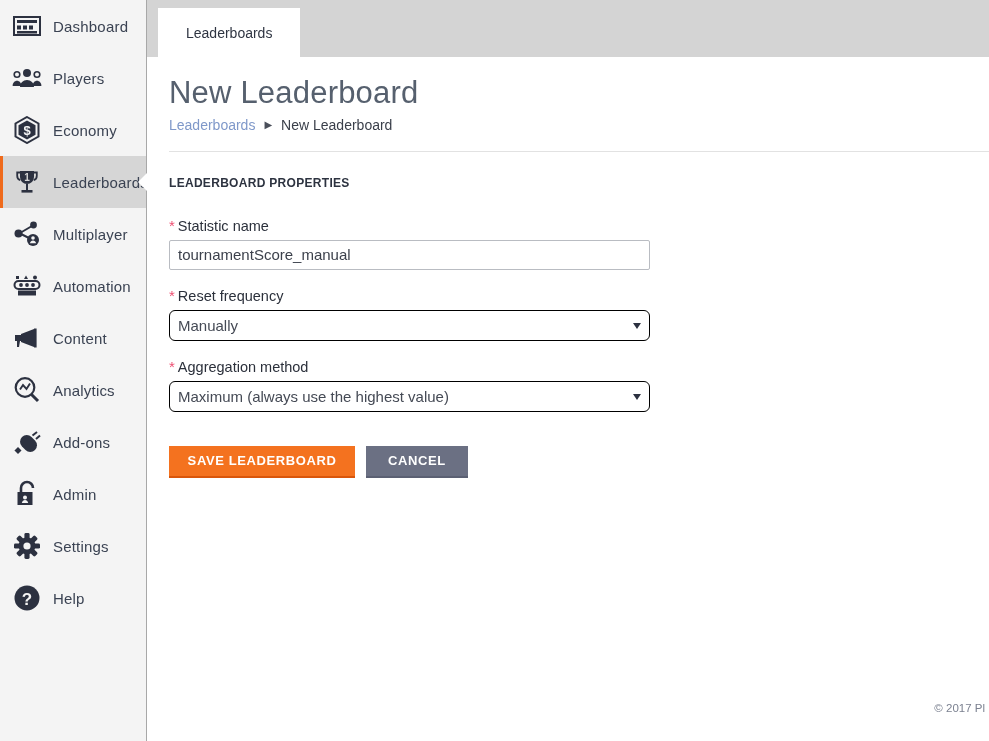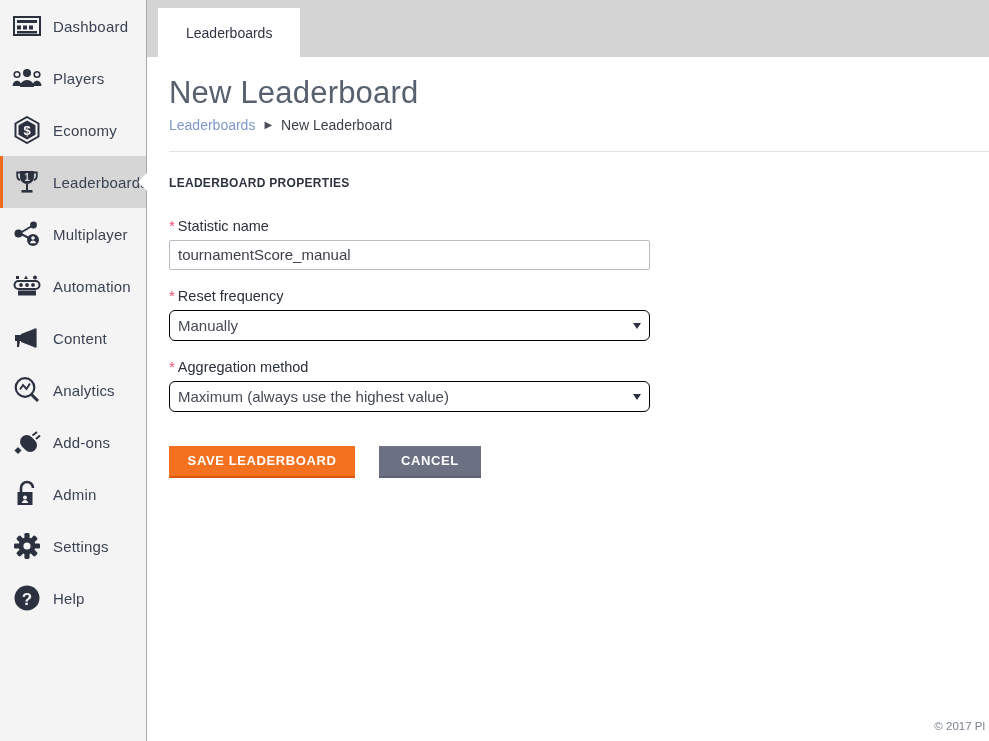--- a/index.html
+++ b/index.html
@@ -204,21 +204,21 @@
     margin-top: -2px;
     width: 0; height: 0;
     border-left: 4.5px solid transparent;
     border-right: 4.5px solid transparent;
     border-top: 6px solid #2c3140;
     pointer-events: none;
   }
   .btn-row {
     margin-top: 34px;
     display: flex;
-    gap: 24px;
+    gap: 11px;
   }
   .btn {
     border: none;
     font-family: "Liberation Sans", sans-serif;
     font-size: 13px;
     font-weight: bold;
     letter-spacing: .6px;
     color: #ffffff;
     cursor: pointer;
     height: 32px;
@@ -236,21 +236,21 @@
   .btn-secondary {
     background: #6b7083;
     border-bottom: 2px solid #5b6073;
     min-width: 102px;
   }
 
   
   .footer {
     position: absolute;
     right: 4px;
-    bottom: 9px;
+    bottom: 27px;
     font-size: 11.5px;
     color: #7b8190;
     white-space: nowrap;
   }
 </style>
 </head>
 <body>
 
 <div class="app">
 

